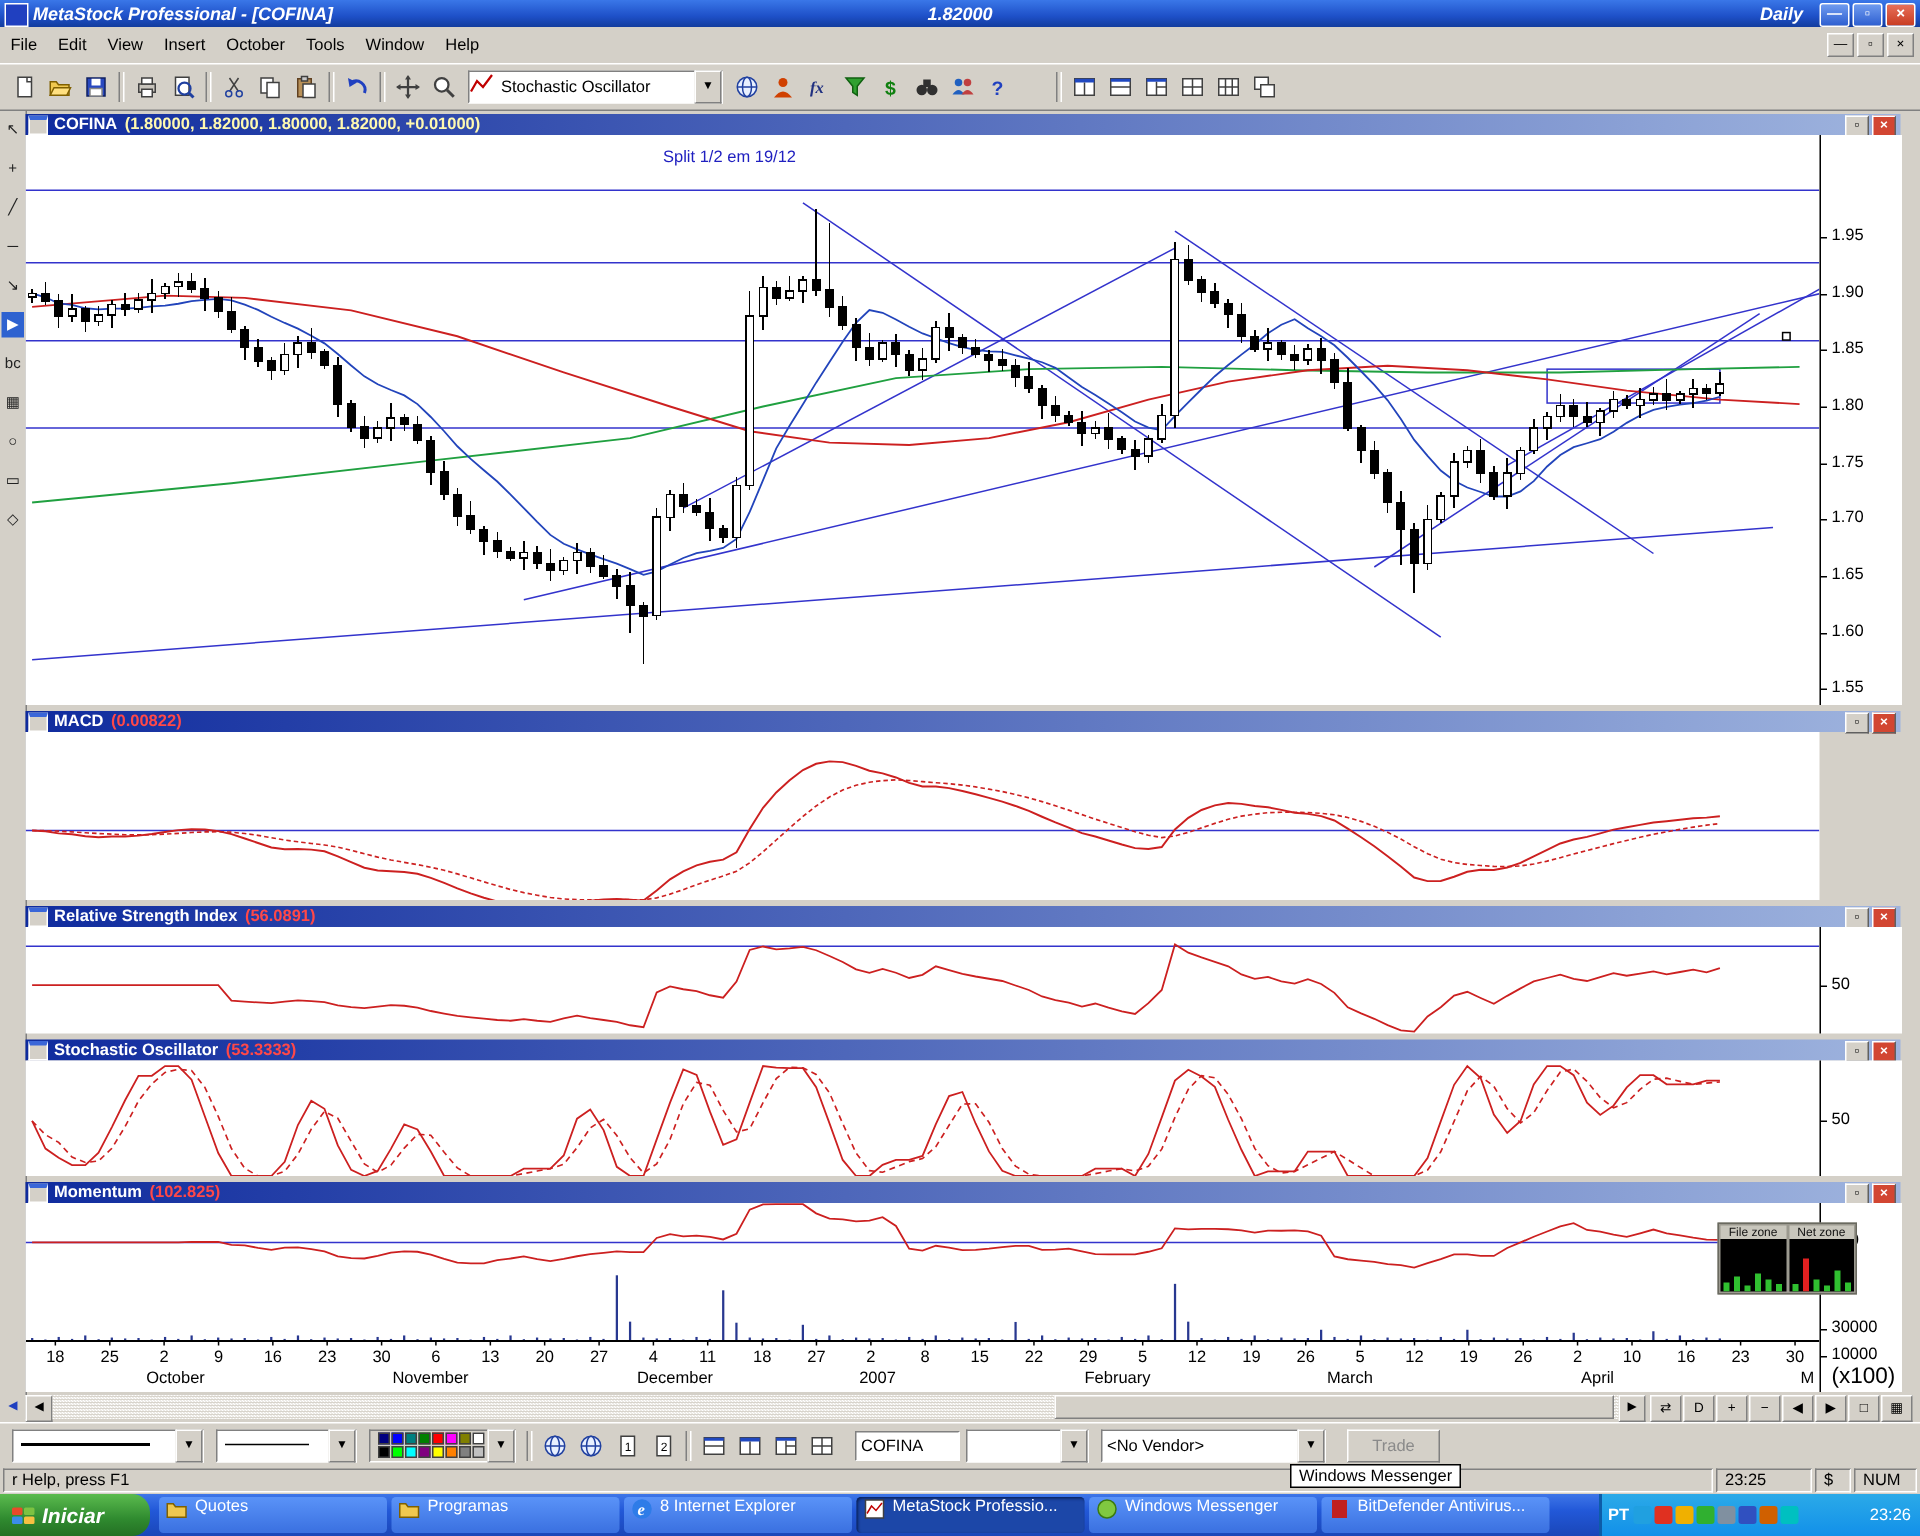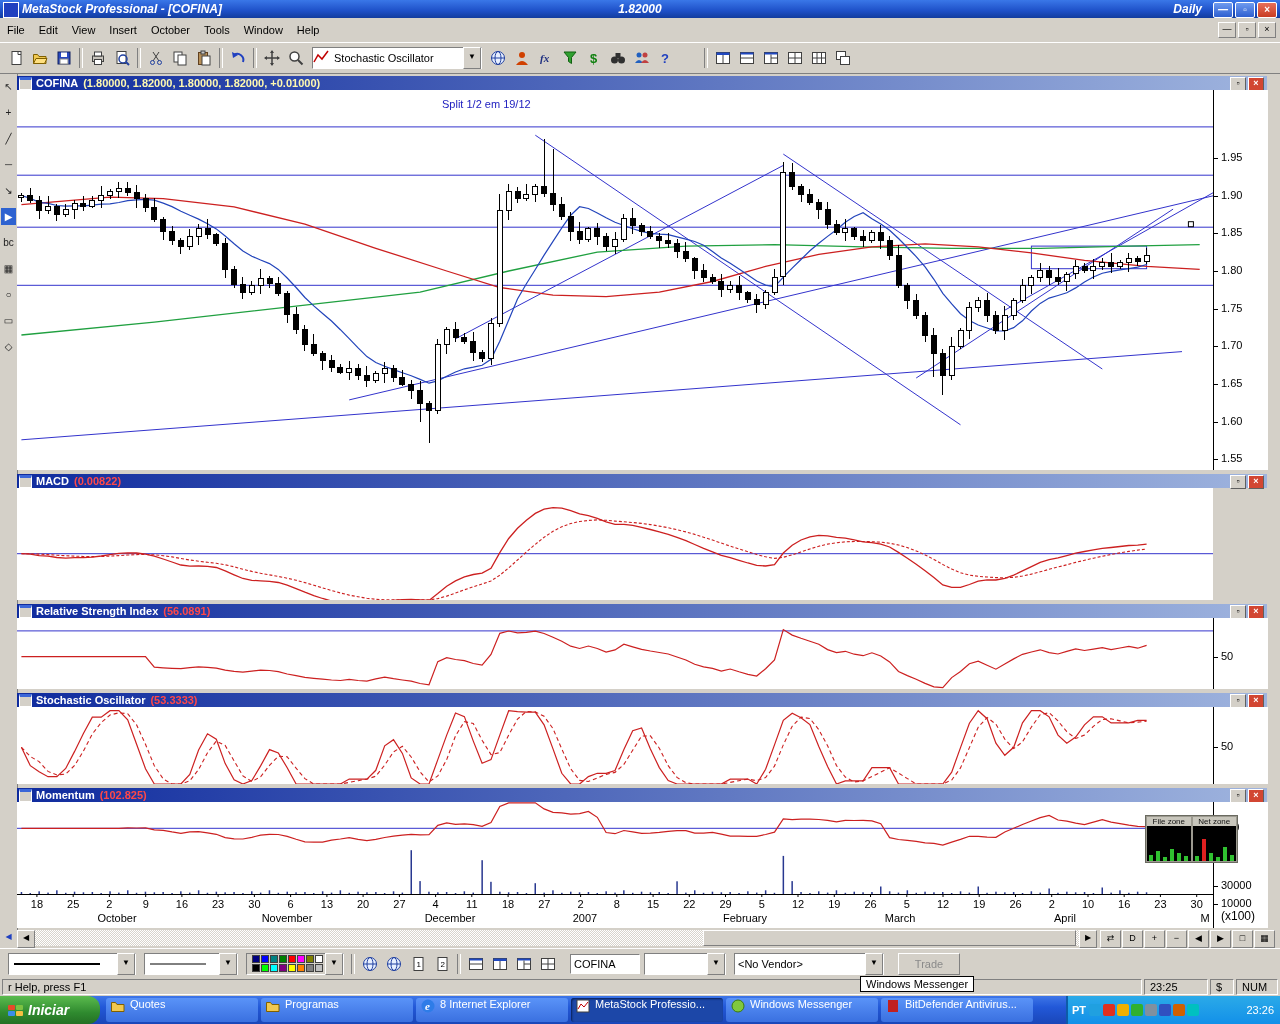--- a/index.html
+++ b/index.html
@@ -44,21 +44,21 @@
   .panel-hdr .ttl{color:#fff;font-weight:bold;margin-left:4px;white-space:nowrap;}
   .panel-hdr .val{font-weight:bold;margin-left:5px;white-space:nowrap;}
   .val-yellow{color:#FFF9B0;} .val-red{color:#FF4848;}
   .hdr-btns{position:absolute;right:3px;top:1px;display:flex;gap:2px;}
   .hbtn{width:14px;height:12px;background:#D4D0C8;border:1px solid;border-color:#fff #606060 #606060 #fff;
         font-size:9px;line-height:10px;text-align:center;}
   .hbtn.close{background:#D24632;color:#fff;font-weight:bold;}
   .body-plot{left:17px;width:1196px;background:#fff;overflow:hidden;}
   .axis{left:1213px;width:54px;background:#fff;border-left:1px solid #000;}
   .axis .lbl{position:absolute;left:7px;font-size:11px;}
-  .axis .sm{font-size:12px;}
+  .axis .sm{font-size:15px;}
   .axis .tick{position:absolute;left:0;width:4px;height:1px;background:#000;}
   
   .scrollrow{left:17px;top:930px;width:1080px;height:16px;display:flex;}
   .sbtn{width:16px;height:16px;font-size:8px;line-height:14px;text-align:center;flex:none;}
   .strack{flex:1;background:repeating-conic-gradient(#fff 0 25%,#D8D4CC 0 50%) 0 0/2px 2px;position:relative;}
   .sthumb{position:absolute;top:0;height:14px;left:64%;width:35.5%;}
   .navbtns{left:1100px;top:930px;display:flex;gap:1px;}
   .nbtn{width:19px;height:16px;font-size:9px;line-height:14px;text-align:center;}
   
   .bottombar{left:0;top:948px;width:1280px;height:30px;display:flex;align-items:center;padding-left:4px;

